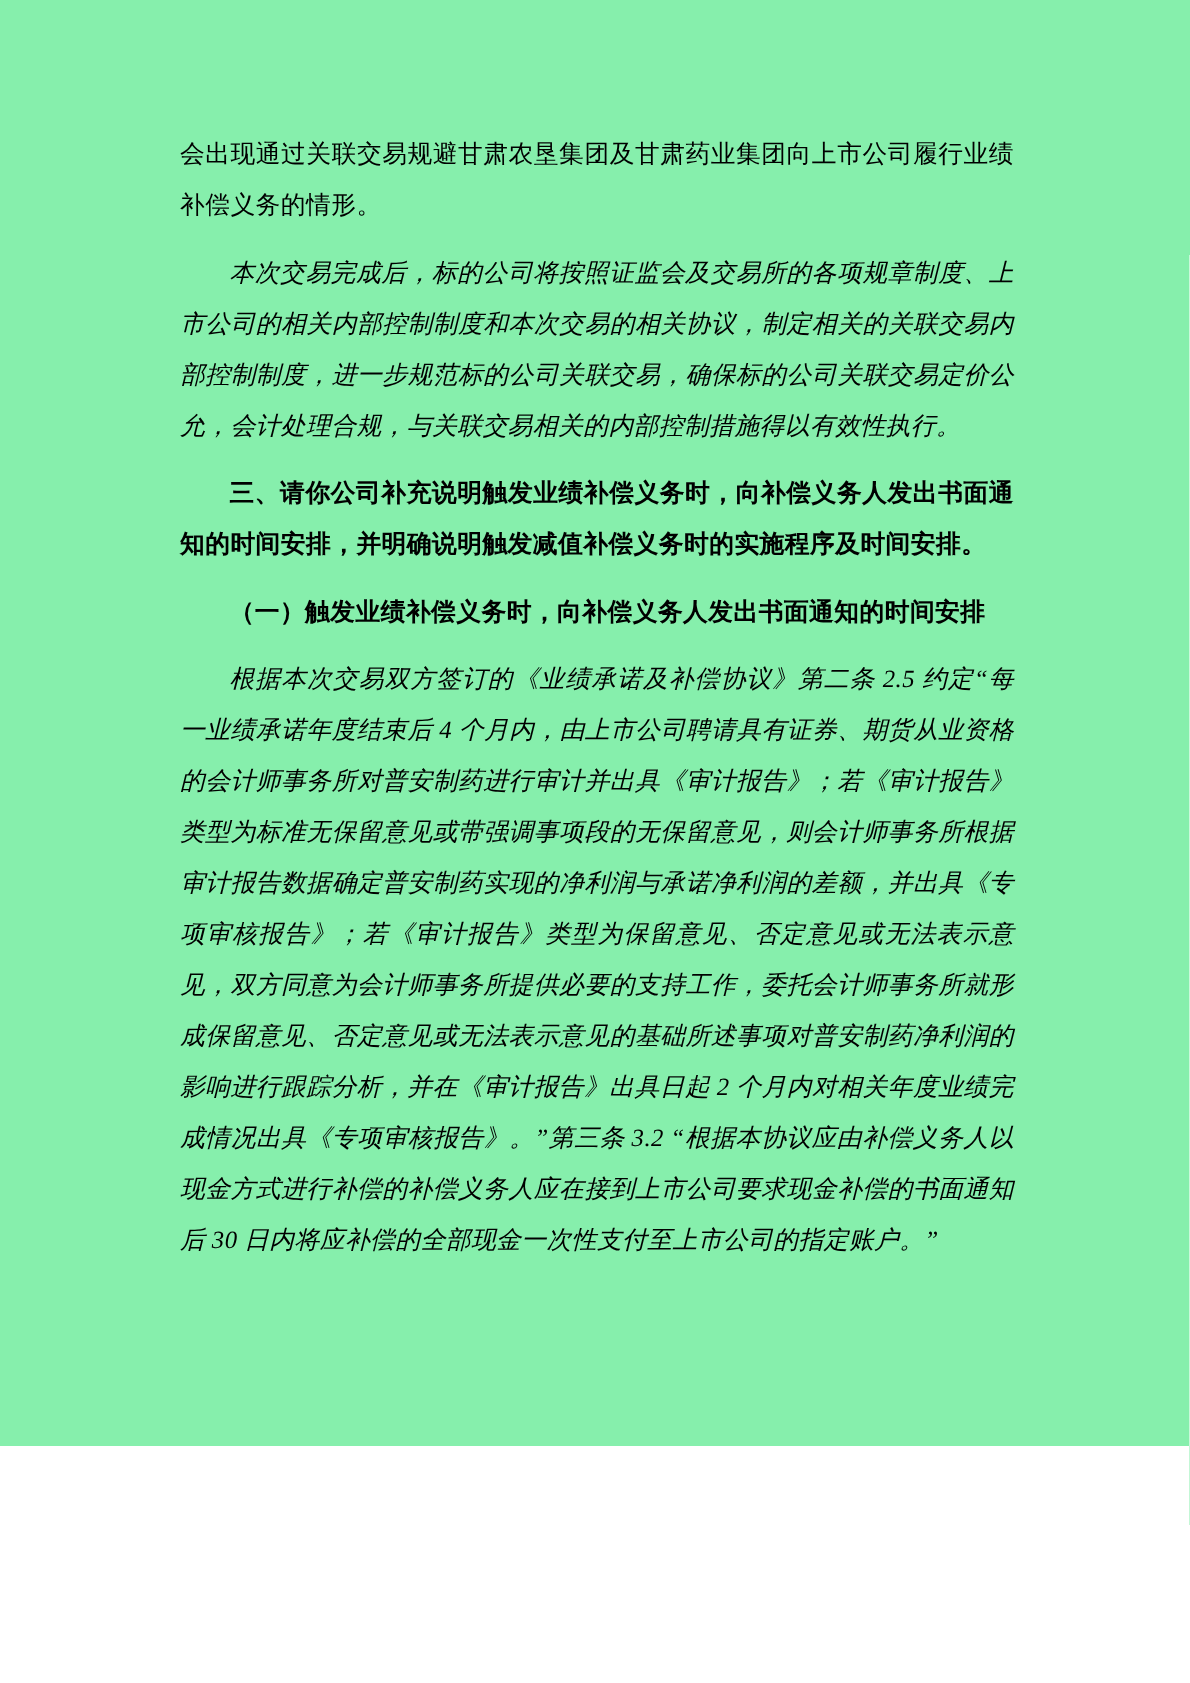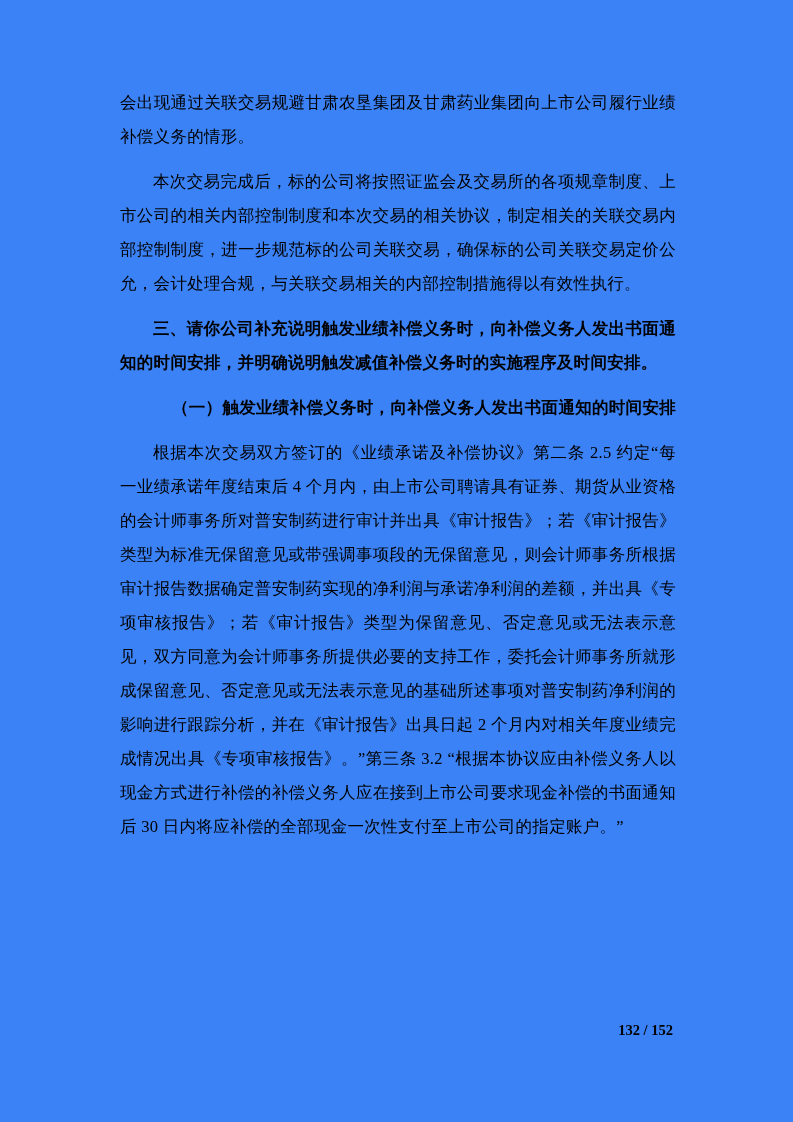--- a/index.html
+++ b/index.html
@@ -3,54 +3,55 @@
 <meta charset="utf-8">
 <style>
   html, body {
     margin: 0;
     padding: 0;
     background: #ffffff;
   }
   .page {
     position: relative;
     width: 793px;
-    height: 1122px;
-    background: #3b82f6;
+    height: 964px;
+    background: #86efac;
     overflow: hidden;
     font-family: "Liberation Serif", "DejaVu Serif", serif;
     color: #000000;
   }
   .content {
     position: absolute;
     left: 120px;
     top: 86px;
     width: 556px;
   }
   .para {
     font-size: 16.5px;
     line-height: 34px;
     text-align: justify;
     text-justify: inter-ideograph;
     margin: 0 0 11px 0;
     letter-spacing: 0.3px;
   }
   .para.indent {
     text-indent: 2em;
+    font-style: italic;
   }
   .para.no-indent {
     text-indent: 0;
   }
   .para.heading {
     font-weight: bold;
     text-indent: 2em;
   }
   .para.subheading {
     font-weight: bold;
     text-indent: 2em;
-    text-align: right;
+    text-align: left;
   }
   .page-footer {
     position: absolute;
     right: 120px;
     top: 1022px;
     font-size: 14.5px;
     font-weight: bold;
     font-family: "Liberation Serif", "DejaVu Serif", serif;
     margin-left: 12px;
   }

